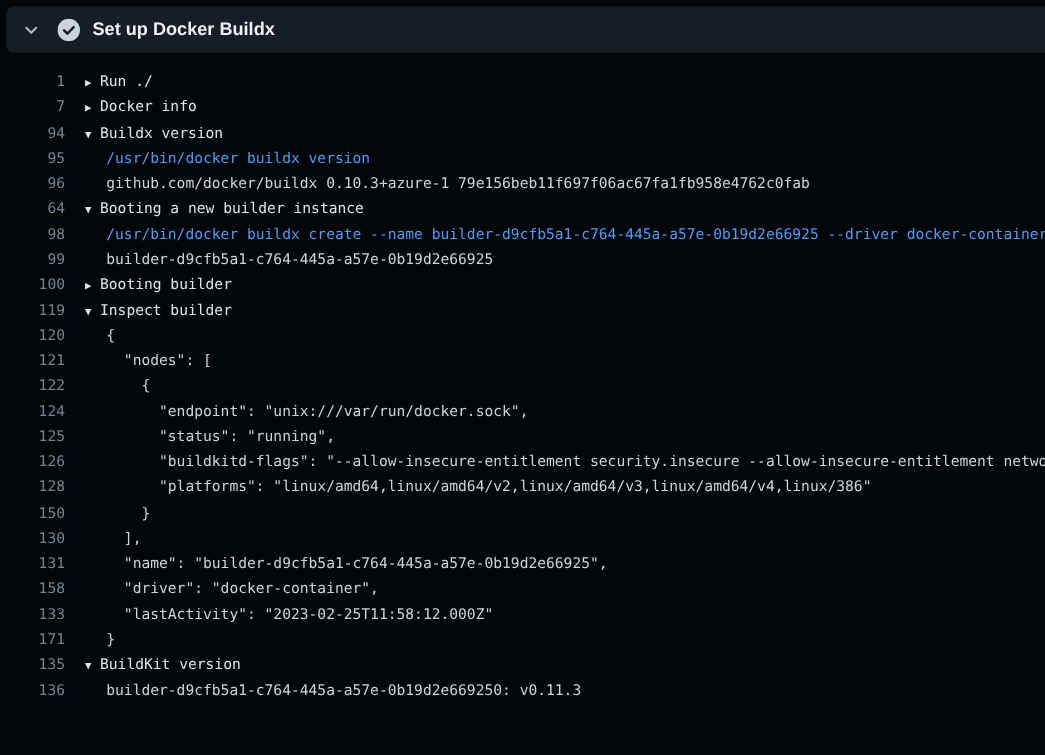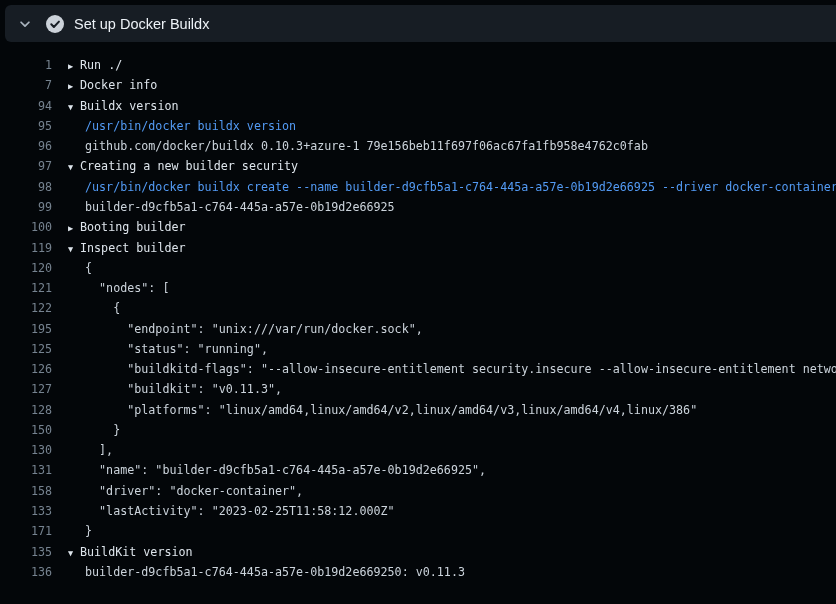--- a/index.html
+++ b/index.html
@@ -27,21 +27,21 @@
     background:var(--header-bg);
     border-radius:6px 0 0 6px;
     display:flex;align-items:center;
     cursor:pointer;
   }
   .chevron-wrap{margin-left:13px;width:14px;height:14px;flex:none;display:flex;align-items:center;justify-content:center;}
   .status-wrap{margin-left:14px;width:18px;height:18px;flex:none;display:flex;align-items:center;justify-content:center;}
   .step-title{
     margin-left:10px;
     color:var(--title-text);
-    font-size:14.5px;font-weight:400;
+    font-size:14.5px;font-weight:700;
     white-space:nowrap;
   }
   .log{
     position:absolute;left:0;top:55px;width:836px;
     overflow:hidden;
   }
   .log-line{
     display:flex;align-items:center;
     height:20.27px;
     white-space:pre;
@@ -84,32 +84,31 @@
     </span>
     <span class="step-title">Set up Docker Buildx</span>
   </div>
 
   <div class="log" id="log">
       <div class="log-line"><span class="line-num">1</span><span class="line-content group"><span class="arrow">▶</span><span>Run ./</span></span></div>
       <div class="log-line"><span class="line-num">7</span><span class="line-content group"><span class="arrow">▶</span><span>Docker info</span></span></div>
       <div class="log-line"><span class="line-num">94</span><span class="line-content group"><span class="arrow">▼</span><span>Buildx version</span></span></div>
       <div class="log-line"><span class="line-num">95</span><span class="line-content child command">/usr/bin/docker buildx version</span></div>
       <div class="log-line"><span class="line-num">96</span><span class="line-content child output">github.com/docker/buildx 0.10.3+azure-1 79e156beb11f697f06ac67fa1fb958e4762c0fab</span></div>
-      <div class="log-line"><span class="line-num">97</span><span class="line-content group"><span class="arrow">▼</span><span>Creating a new builder security</span></span></div>
+      <div class="log-line"><span class="line-num">64</span><span class="line-content group"><span class="arrow">▼</span><span>Booting a new builder instance</span></span></div>
       <div class="log-line"><span class="line-num">98</span><span class="line-content child command">/usr/bin/docker buildx create --name builder-d9cfb5a1-c764-445a-a57e-0b19d2e66925 --driver docker-container</span></div>
       <div class="log-line"><span class="line-num">99</span><span class="line-content child output">builder-d9cfb5a1-c764-445a-a57e-0b19d2e66925</span></div>
       <div class="log-line"><span class="line-num">100</span><span class="line-content group"><span class="arrow">▶</span><span>Booting builder</span></span></div>
       <div class="log-line"><span class="line-num">119</span><span class="line-content group"><span class="arrow">▼</span><span>Inspect builder</span></span></div>
       <div class="log-line"><span class="line-num">120</span><span class="line-content child output">{</span></div>
       <div class="log-line"><span class="line-num">121</span><span class="line-content child output">  "nodes": [</span></div>
       <div class="log-line"><span class="line-num">122</span><span class="line-content child output">    {</span></div>
-      <div class="log-line"><span class="line-num">195</span><span class="line-content child output">      "endpoint": "unix:///var/run/docker.sock",</span></div>
+      <div class="log-line"><span class="line-num">124</span><span class="line-content child output">      "endpoint": "unix:///var/run/docker.sock",</span></div>
       <div class="log-line"><span class="line-num">125</span><span class="line-content child output">      "status": "running",</span></div>
       <div class="log-line"><span class="line-num">126</span><span class="line-content child output">      "buildkitd-flags": "--allow-insecure-entitlement security.insecure --allow-insecure-entitlement network.host",</span></div>
-      <div class="log-line"><span class="line-num">127</span><span class="line-content child output">      "buildkit": "v0.11.3",</span></div>
       <div class="log-line"><span class="line-num">128</span><span class="line-content child output">      "platforms": "linux/amd64,linux/amd64/v2,linux/amd64/v3,linux/amd64/v4,linux/386"</span></div>
       <div class="log-line"><span class="line-num">150</span><span class="line-content child output">    }</span></div>
       <div class="log-line"><span class="line-num">130</span><span class="line-content child output">  ],</span></div>
       <div class="log-line"><span class="line-num">131</span><span class="line-content child output">  "name": "builder-d9cfb5a1-c764-445a-a57e-0b19d2e66925",</span></div>
       <div class="log-line"><span class="line-num">158</span><span class="line-content child output">  "driver": "docker-container",</span></div>
       <div class="log-line"><span class="line-num">133</span><span class="line-content child output">  "lastActivity": "2023-02-25T11:58:12.000Z"</span></div>
       <div class="log-line"><span class="line-num">171</span><span class="line-content child output">}</span></div>
       <div class="log-line"><span class="line-num">135</span><span class="line-content group"><span class="arrow">▼</span><span>BuildKit version</span></span></div>
       <div class="log-line"><span class="line-num">136</span><span class="line-content child output">builder-d9cfb5a1-c764-445a-a57e-0b19d2e669250: v0.11.3</span></div>
     </div>

